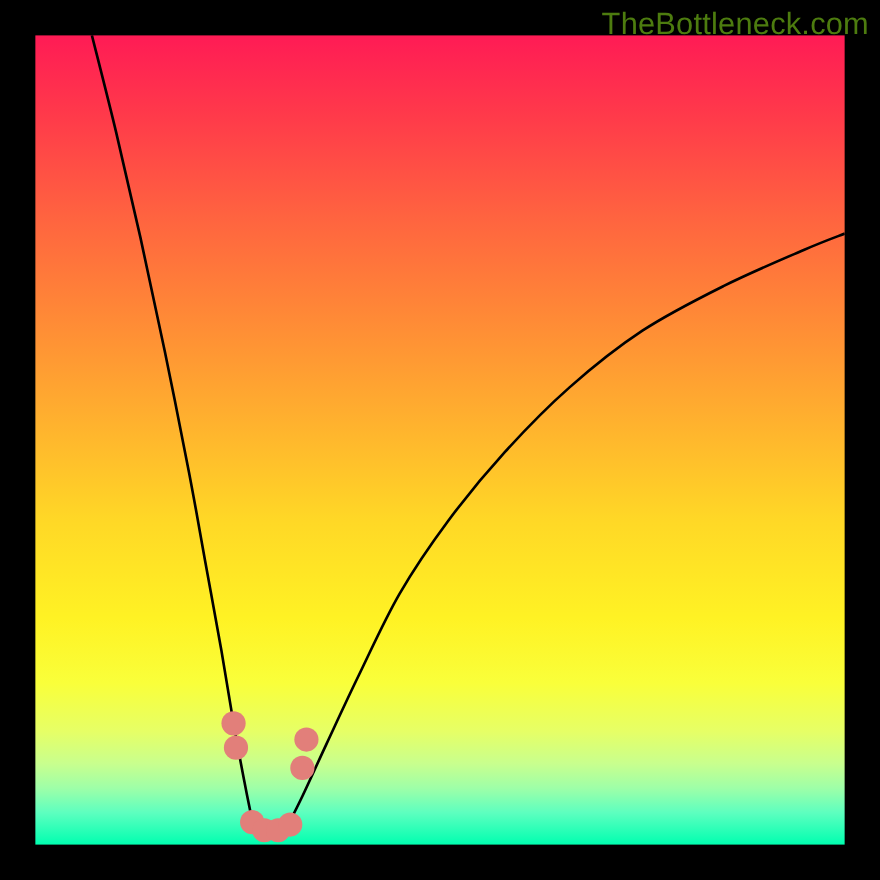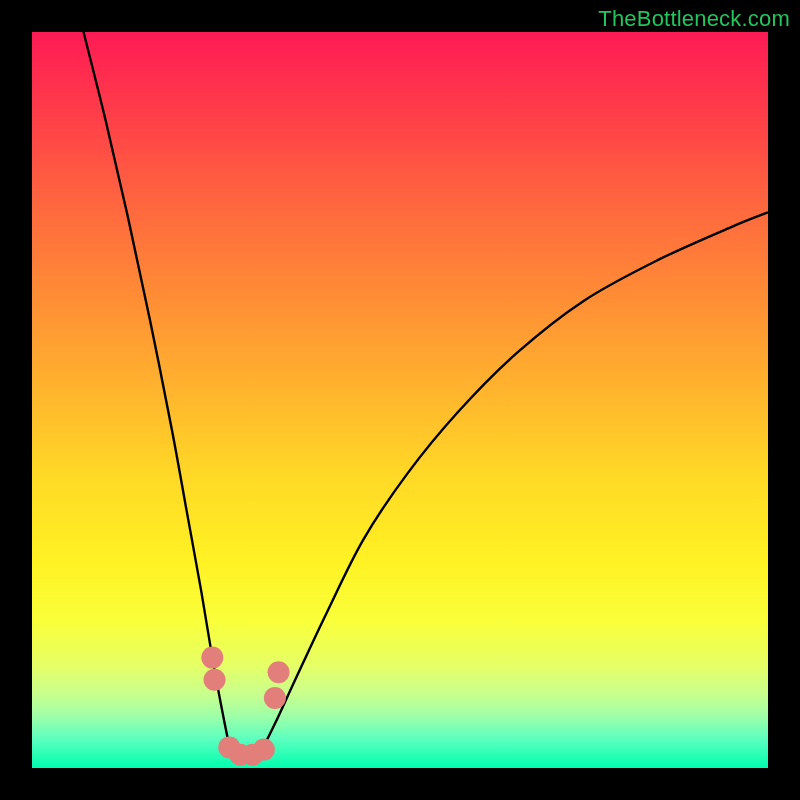--- a/index.html
+++ b/index.html
@@ -48,22 +48,22 @@
   svg.curve {
     position: absolute;
     left: 0; top: 0;
     width: 736px; height: 736px;
     overflow: visible;
   }
   .watermark {
     position: absolute;
     top: 6px;
     right: 10px;
-    color: #22c55e;
-    font-size: 22px;
+    color: #4d7c0f;
+    font-size: 28px;
     font-weight: 400;
     letter-spacing: 0.2px;
     user-select: none;
   }
 </style>
 </head>
 <body>
 
 <div class="frame">
 

